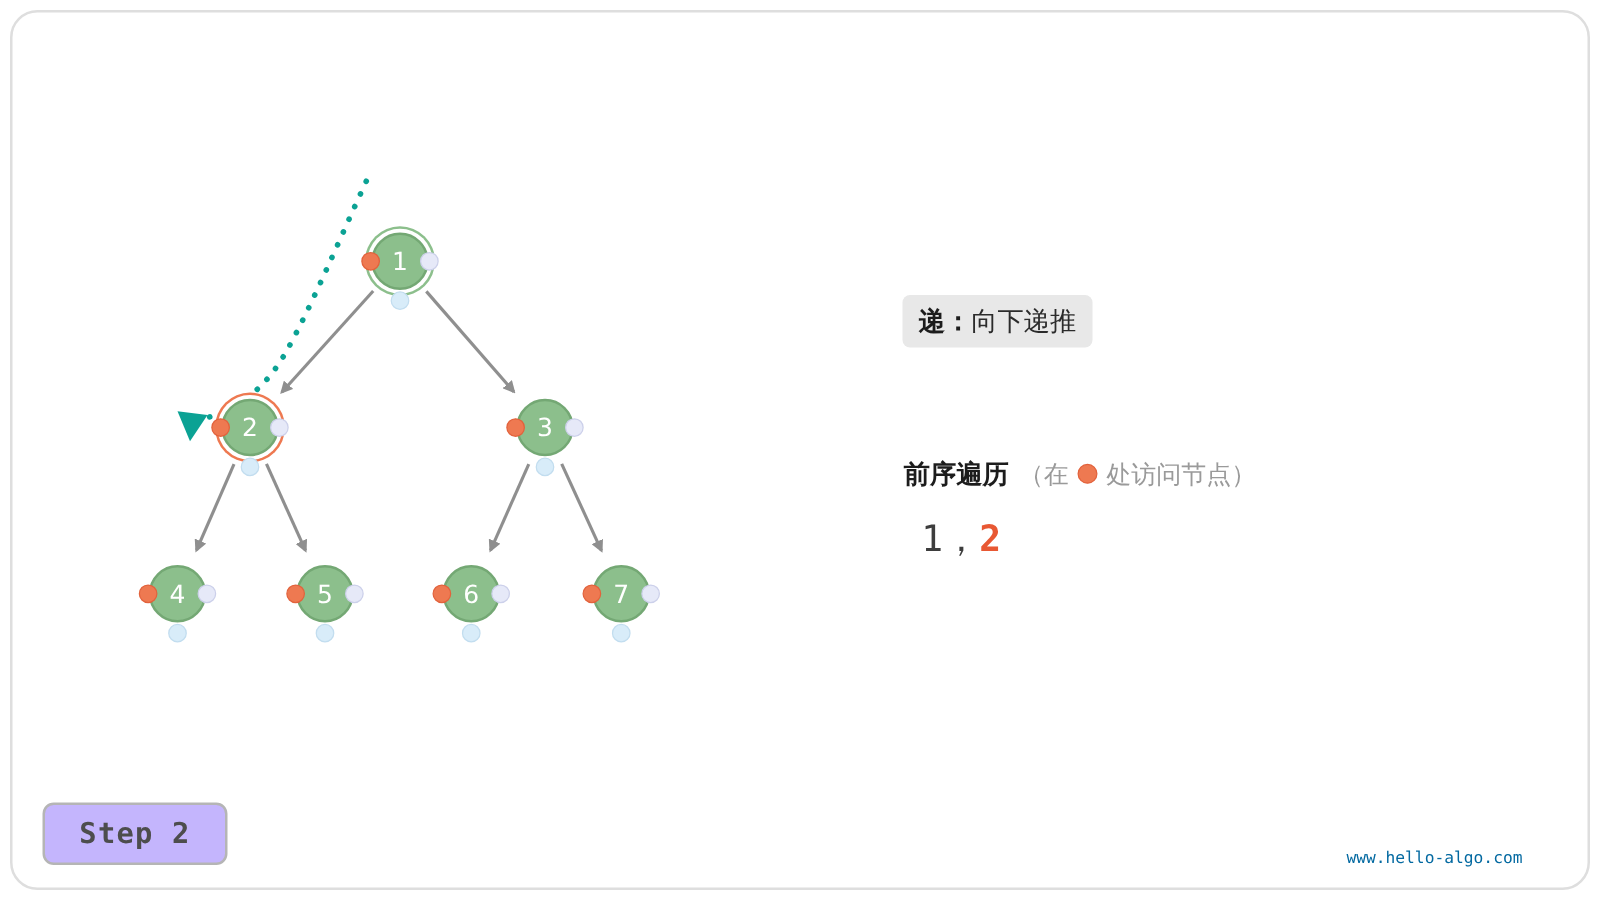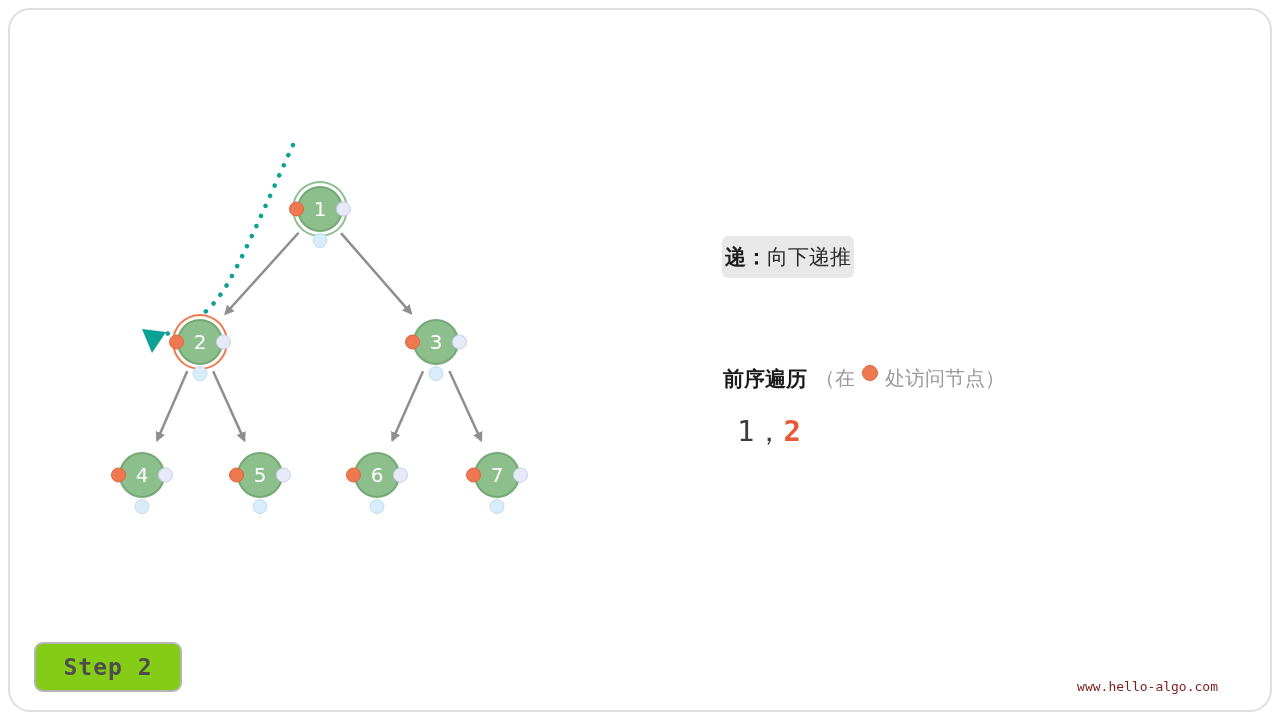--- a/index.html
+++ b/index.html
@@ -59,34 +59,34 @@
   .dot-right { right: -10px; top: 50%; transform: translateY(-50%);
                background: var(--postorder-dot, #e6e9f8); border: 1px solid #ccd0ea; }
   .dot-bottom{ left: 50%; bottom: -18px; transform: translateX(-50%);
                background: var(--inorder-dot, #d8ecf9); border: 1px solid #c2ddef; }
 
   
   .legend-line {
     position: absolute;
     font-size: 21px;
     color: #2b2b2b;
-    padding: 7px 3px;
+    padding: 7px 13px;
     border-radius: 6px;
     white-space: nowrap;
   }
   .legend-recurse { left: 722px; top: 236px; background: var(--highlight-bg, #e8e8e8); }
   .legend-return  { left: 722px; top: 289px; background: transparent; }
   .legend-line .b, .legend-traversal .b { font-weight: bold; color: #1c1c1c; }
   .legend-traversal {
     position: absolute;
     left: 723px; top: 365px;
     font-size: 21px;
     color: #2b2b2b;
     white-space: nowrap;
-    display: flex; align-items: flex-start;
+    display: flex; align-items: center;
   }
   .legend-traversal .gray { color: #9a9a9a; font-size: 20px; }
   .legend-traversal .gray.pre { margin-left: 8px; }
   .legend-dot {
     display: inline-block;
     width: 16px; height: 16px;
     border-radius: 50%;
     background: var(--preorder-dot, #ee7951);
     border: 1px solid #e2623c;
     margin: 0 7px;
@@ -102,35 +102,35 @@
   }
   .sequence .seq-cur { color: var(--sequence-current, #e85833); font-weight: bold; }
 
   
   .step-badge {
     position: absolute;
     left: 34px; top: 642px;
     width: 148px; height: 50px;
     border: 2px solid #b5b5b5;
     border-radius: 9px;
-    background: #84cc16;
+    background: #c4b5fd;
     box-sizing: border-box;
     display: flex; align-items: center; justify-content: center;
     font-family: "DejaVu Sans Mono", monospace;
     font-weight: bold;
     font-size: 23px;
     color: #4d4d4d;
     letter-spacing: 1px;
   }
   .watermark {
     position: absolute;
     right: 62px; bottom: 26px;
     font-family: "DejaVu Sans Mono", monospace;
     font-size: 13px;
-    color: #7f1d1d;
+    color: #0369a1;
   }
 </style>
 </head>
 <body>
 
 <div id="canvas">
   <div class="frame"></div>
 
   <svg id="tree-svg" width="1280" height="720">
     <defs>

